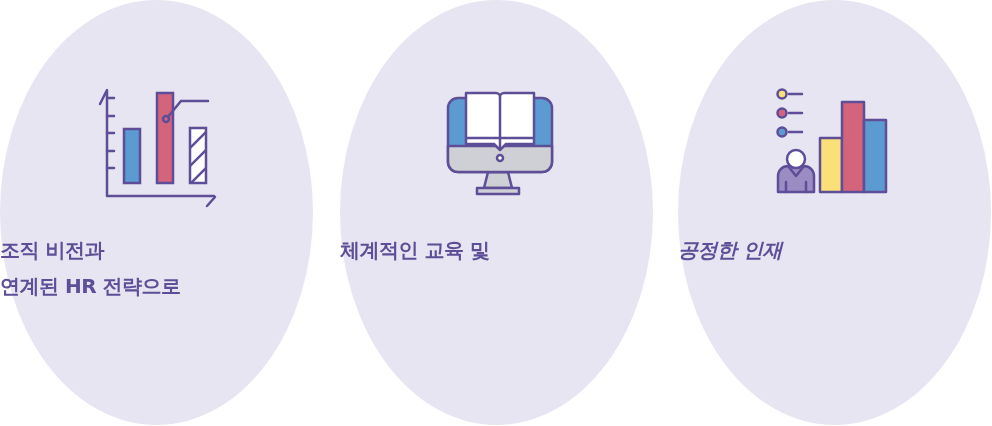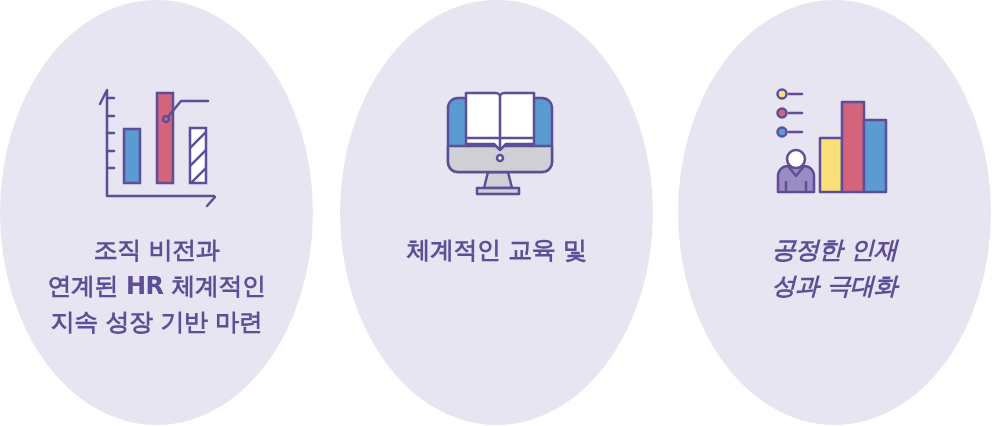--- a/index.html
+++ b/index.html
@@ -5,22 +5,22 @@
     html, body { margin: 0; padding: 0; background: #ffffff; }
     body { width: 992px; height: 426px; position: relative; overflow: hidden;
            font-family: "DejaVu Sans", "Liberation Sans", sans-serif; }
     .pill { position: absolute; top: 0; width: 313px; height: 425px;
             border-radius: 50%; background: #e7e5f1; }
     .pill-1 { left: 0; }
     .pill-2 { left: 340px; }
     .pill-3 { left: 678px; font-style: italic; }
     .icon { position: absolute; }
     .caption { position: absolute; left: 0; width: 313px; top: 232px;
-               text-align: center; color: #5e4e98; font-weight: bold;
-               font-size: 24px; line-height: 36px; letter-spacing: -0.5px; }
+               color: #5e4e98; font-weight: bold;
+               font-size: 20px; line-height: 36px; letter-spacing: -0.5px; }
     .caption span { display: block; }
   </style>
 </head>
 <body>
 
 <div class="pill pill-1">
   <svg class="icon" style="left:92px; top:84px;" width="130" height="130" viewBox="0 0 130 130">
     <defs>
       <clipPath id="hatchClip">
           <rect x="98" y="44" width="16" height="56"></rect>
@@ -47,22 +47,21 @@
       <line x1="100" y1="116" x2="118" y2="98"></line>
     </g>
     <rect x="98" y="44" width="16" height="55" fill="none" stroke="#5e4e98" stroke-width="2.5"></rect>
     <g fill="none" stroke="#5e4e98" stroke-width="2.5" stroke-linecap="round">
       <polyline points="75,34 89,17 116,17"></polyline>
       <circle cx="74" cy="35" r="3" fill="#d4647c"></circle>
     </g>
   </svg>
   <div class="caption">
     <span>조직 비전과</span>
-    <span>연계된 HR 체계적인</span>
-    <span>지속 성장 기반 마련</span>
+    <span>연계된 HR 전략으로</span>
   </div>
 </div>
 
 <div class="pill pill-2">
   <svg class="icon" style="left:104px; top:90px;" width="110" height="110" viewBox="0 0 110 110">
     <g stroke="#5e4e98" stroke-width="2.5" stroke-linejoin="round">
 
       <polygon points="44,82 64,82 68,98 40,98" fill="#cfcfd6"></polygon>
       <rect x="33" y="98" width="42" height="6" fill="#cfcfd6"></rect>
 
@@ -97,15 +96,14 @@
       <line x1="32" y1="96" x2="32" y2="106" fill="none"></line>
       <circle cx="22" cy="73" r="9" fill="#ffffff"></circle>
 
       <rect x="46" y="52" width="22" height="54" fill="#fbe07a"></rect>
       <rect x="68" y="16" width="22" height="90" fill="#d4647c"></rect>
       <rect x="90" y="34" width="22" height="72" fill="#5b9bd1"></rect>
     </g>
   </svg>
   <div class="caption">
     <span>공정한 인재</span>
-    <span>성과 극대화</span>
   </div>
 </div>
 
 </body></html>

